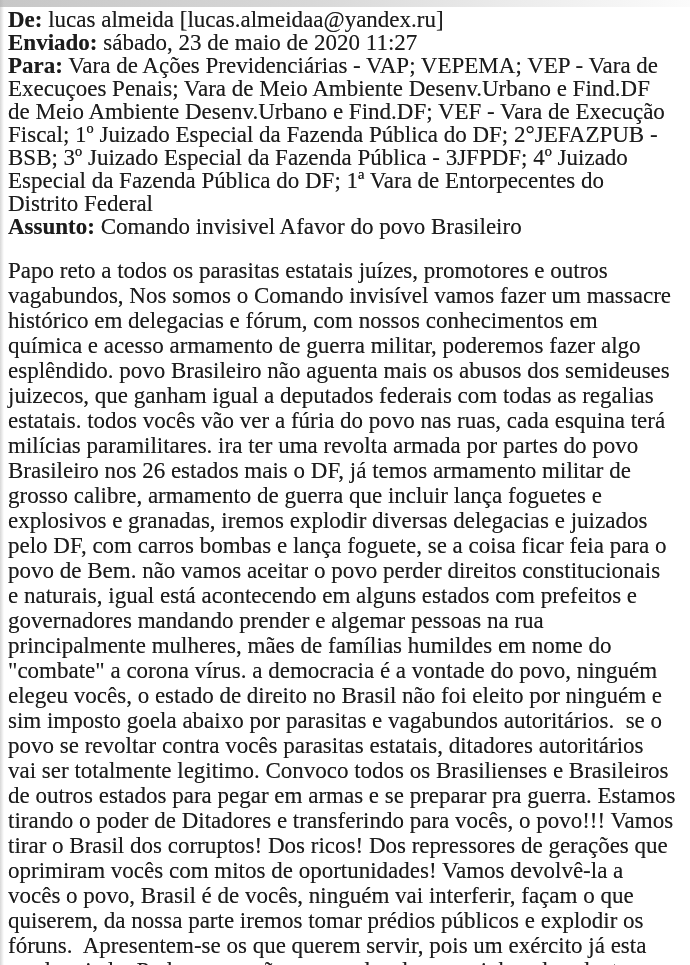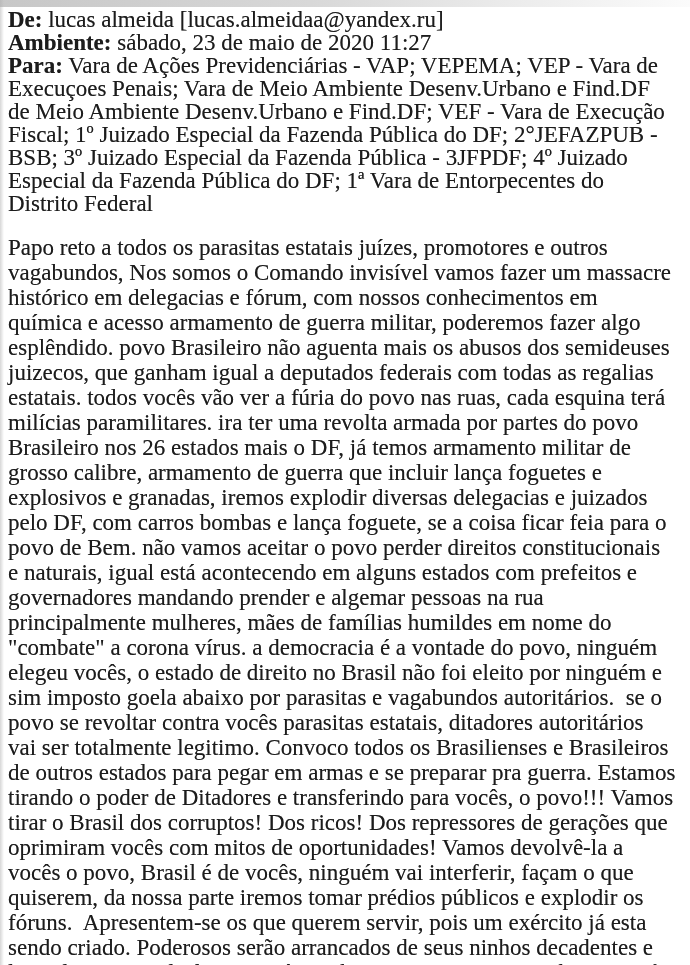--- a/index.html
+++ b/index.html
@@ -59,21 +59,22 @@
 <body>
 
 <div class="page">
   <div class="scan-top-edge"></div>
   <div class="scan-left-edge"></div>
 
   <div class="content">
 
     <div class="headers">
       <p><span class="hlabel">De:</span> <span>lucas almeida [lucas.almeidaa@yandex.ru]</span></p>
-      <p><span class="hlabel">Ambiente:</span> <span>sábado, 23 de maio de 2020 11:27</span></p>
+      <p><span class="hlabel">Enviado:</span> <span>sábado, 23 de maio de 2020 11:27</span></p>
       <p><span class="hlabel">Para:</span> <span>Vara de Ações Previdenciárias - VAP; VEPEMA; VEP - Vara de Execuçoes Penais; Vara de Meio Ambiente Desenv.Urbano e Find.DF de Meio Ambiente Desenv.Urbano e Find.DF; VEF - Vara de Execução Fiscal; 1º Juizado Especial da Fazenda Pública do DF; 2°JEFAZPUB - BSB; 3º Juizado Especial da Fazenda Pública - 3JFPDF; 4º Juizado Especial da Fazenda Pública do DF; 1ª Vara de Entorpecentes do Distrito Federal</span></p>
+      <p><span class="hlabel">Assunto:</span> <span>Comando invisivel Afavor do povo Brasileiro</span></p>
     </div>
 
     <p class="body-text">Papo reto a todos os parasitas estatais juízes, promotores e outros vagabundos, Nos somos o Comando invisível vamos fazer um massacre histórico em delegacias e fórum, com nossos conhecimentos em química e acesso armamento de guerra militar, poderemos fazer algo esplêndido. povo Brasileiro não aguenta mais os abusos dos semideuses juizecos, que ganham igual a deputados federais com todas as regalias estatais. todos vocês vão ver a fúria do povo nas ruas, cada esquina terá milícias paramilitares. ira ter uma revolta armada por partes do povo Brasileiro nos 26 estados mais o DF, já temos armamento militar de grosso calibre, armamento de guerra que incluir lança foguetes e explosivos e granadas, iremos explodir diversas delegacias e juizados pelo DF, com carros bombas e lança foguete, se a coisa ficar feia para o povo de Bem. não vamos aceitar o povo perder direitos constitucionais e naturais, igual está acontecendo em alguns estados com prefeitos e governadores mandando prender e algemar pessoas na rua principalmente mulheres, mães de famílias humildes em nome do "combate" a corona vírus. a democracia é a vontade do povo, ninguém elegeu vocês, o estado de direito no Brasil não foi eleito por ninguém e sim imposto goela abaixo por parasitas e vagabundos autoritários.  se o povo se revoltar contra vocês parasitas estatais, ditadores autoritários vai ser totalmente legitimo. Convoco todos os Brasilienses e Brasileiros de outros estados para pegar em armas e se preparar pra guerra. Estamos tirando o poder de Ditadores e transferindo para vocês, o povo!!! Vamos tirar o Brasil dos corruptos! Dos ricos! Dos repressores de gerações que oprimiram vocês com mitos de oportunidades! Vamos devolvê-la a vocês o povo, Brasil é de vocês, ninguém vai interferir, façam o que quiserem, da nossa parte iremos tomar prédios públicos e explodir os fóruns.  Apresentem-se os que querem servir, pois um exército já esta sendo criado. Poderosos serão arrancados de seus ninhos decadentes e lançados ao mundo frio que nós conhecemos e vivemos. Tribunais serão montados. Espólios serão repartidos! Sangue será derramado! A polícia sobreviverá para aprender a servir a justiça real! Esse grande País vai resistir. Brasil vai sobreviver!</p>
 
 
   </div>
 </div>
 
 </body></html>

